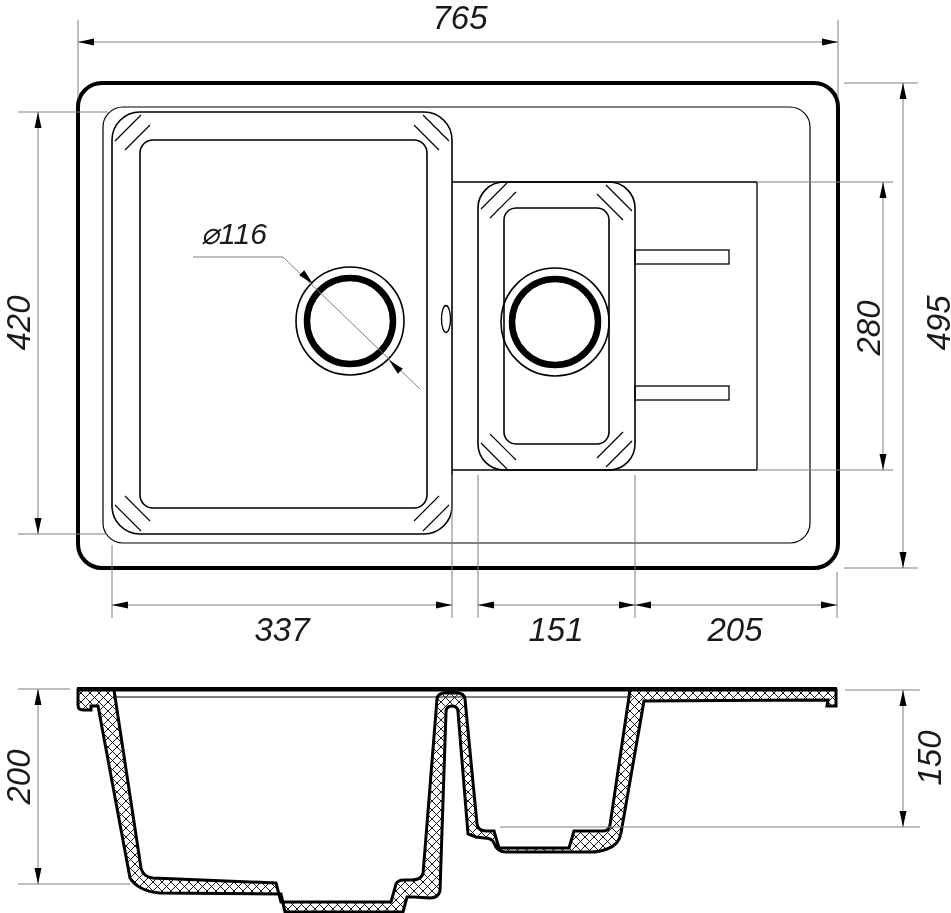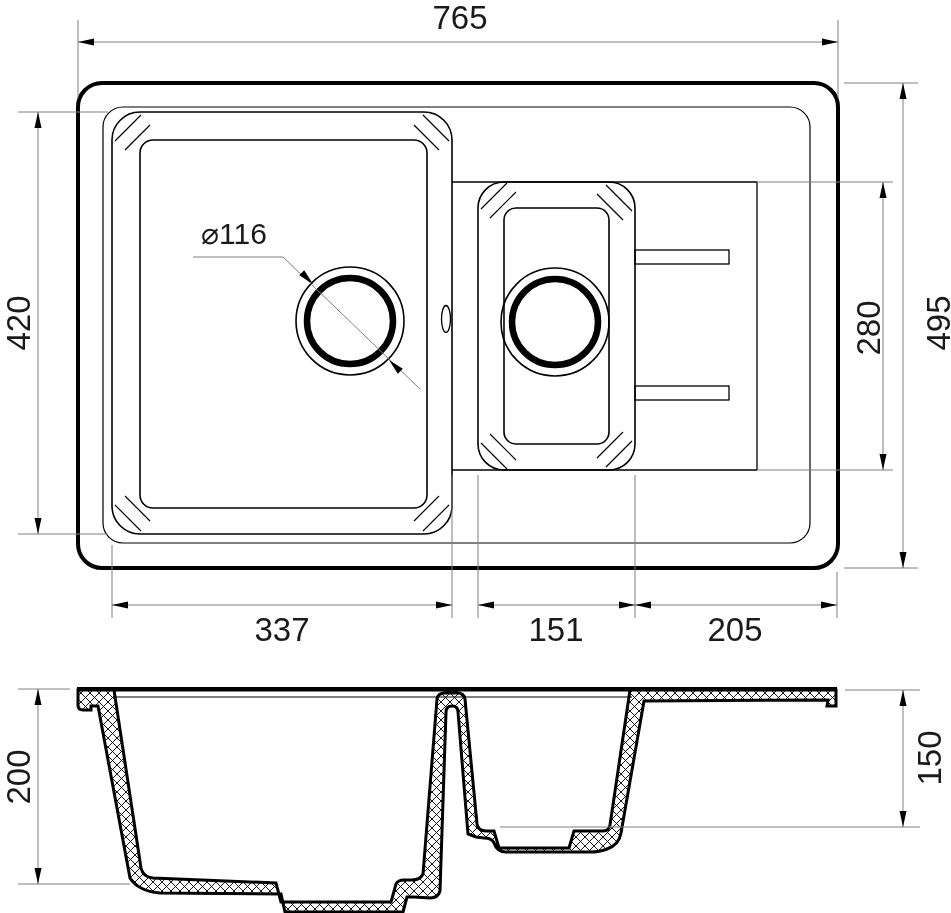--- a/index.html
+++ b/index.html
@@ -1,16 +1,16 @@
 <!DOCTYPE html>
 <html><head>
 <meta charset="utf-8">
 <style>
   html,body{margin:0;padding:0;background:#ffffff;width:951px;height:913px;overflow:hidden;}
-  #stage{width:951px;height:762px;position:relative;font-family:"Liberation Sans",sans-serif;}
+  #stage{width:951px;height:762px;position:relative;font-family:"Liberation Sans",sans-serif;font-style:italic;}
   svg{display:block;}
   .o4{fill:none;stroke:#000;stroke-width:4;}
   .o15{fill:none;stroke:#000;stroke-width:1.6;}
   .o13{fill:none;stroke:#000;stroke-width:1.3;}
   .o12{fill:none;stroke:#000;stroke-width:1.2;}
   .thick{fill:none;stroke:#000;stroke-width:6.5;}
   .dim{fill:none;stroke:#7f7f7f;stroke-width:1;}
   .arr{fill:#000;stroke:none;}
   .sec{fill:url(#hatch);stroke:#000;stroke-width:3;fill-rule:evenodd;}
   text.t{font-family:"Liberation Sans",sans-serif;font-size:33px;fill:#1a1a1a;text-anchor:middle;}

